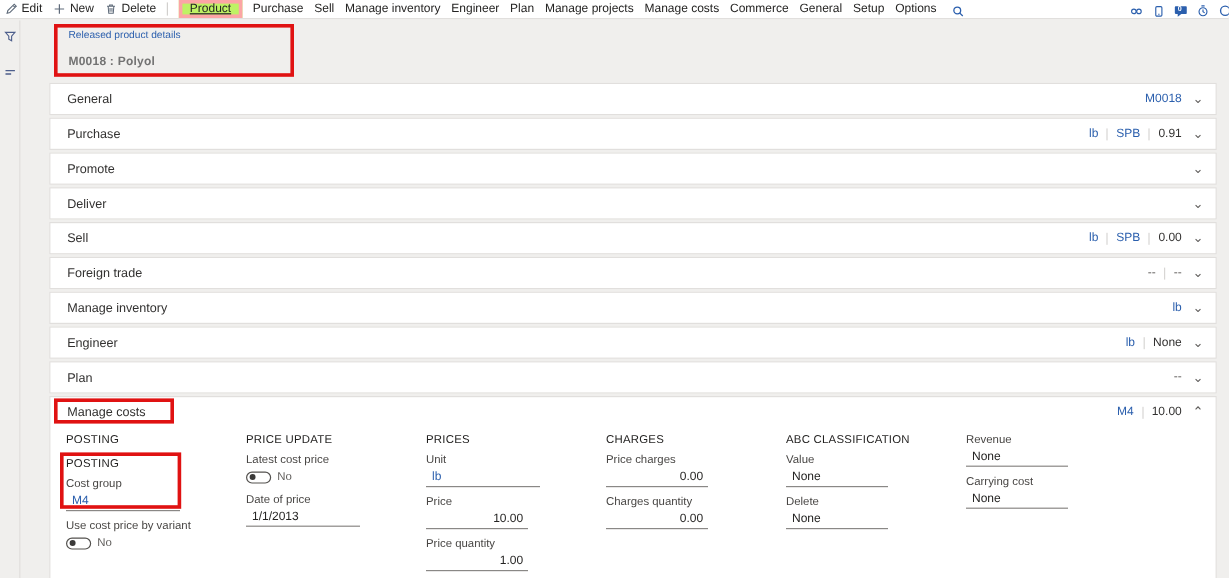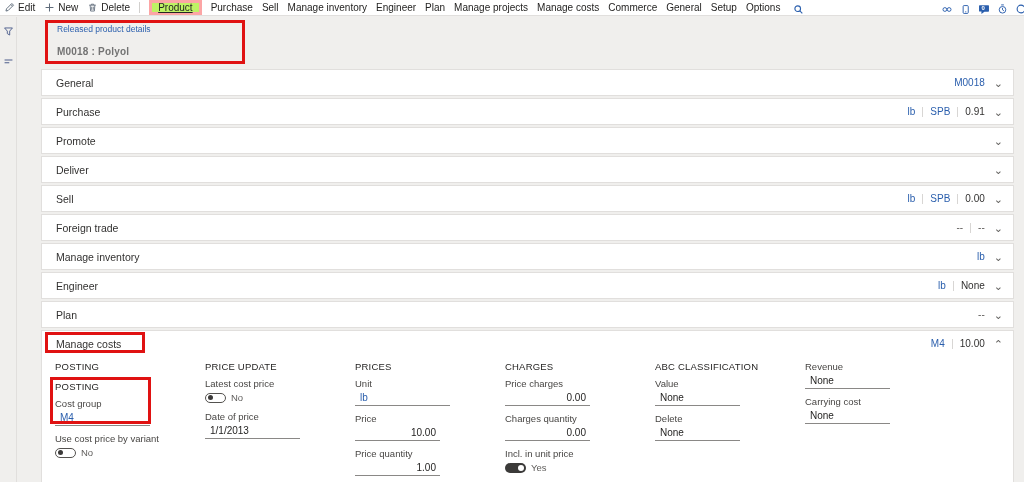--- a/index.html
+++ b/index.html
@@ -369,27 +369,20 @@
             <div class="block">
               <div class="grp-hdr">CHARGES</div>
               <div class="field">
                 <div class="f-label">Price charges</div>
                 <div class="f-line num">0.00</div>
               </div>
               <div class="field">
                 <div class="f-label">Charges quantity</div>
                 <div class="f-line num">0.00</div>
               </div>
-              <div class="field">
-                <div class="f-label">Incl. in unit price</div>
-                <div class="toggle-row">
-                  <span class="pill on"></span>
-                  <span class="toggle-state">Yes</span>
-                </div>
-              </div>
             </div>
           </div>
           <div class="pcol">
             <div class="block">
               <div class="grp-hdr">ABC CLASSIFICATION</div>
               <div class="field">
                 <div class="f-label">Value</div>
                 <div class="f-line plain">None</div>
               </div>
               <div class="field">

